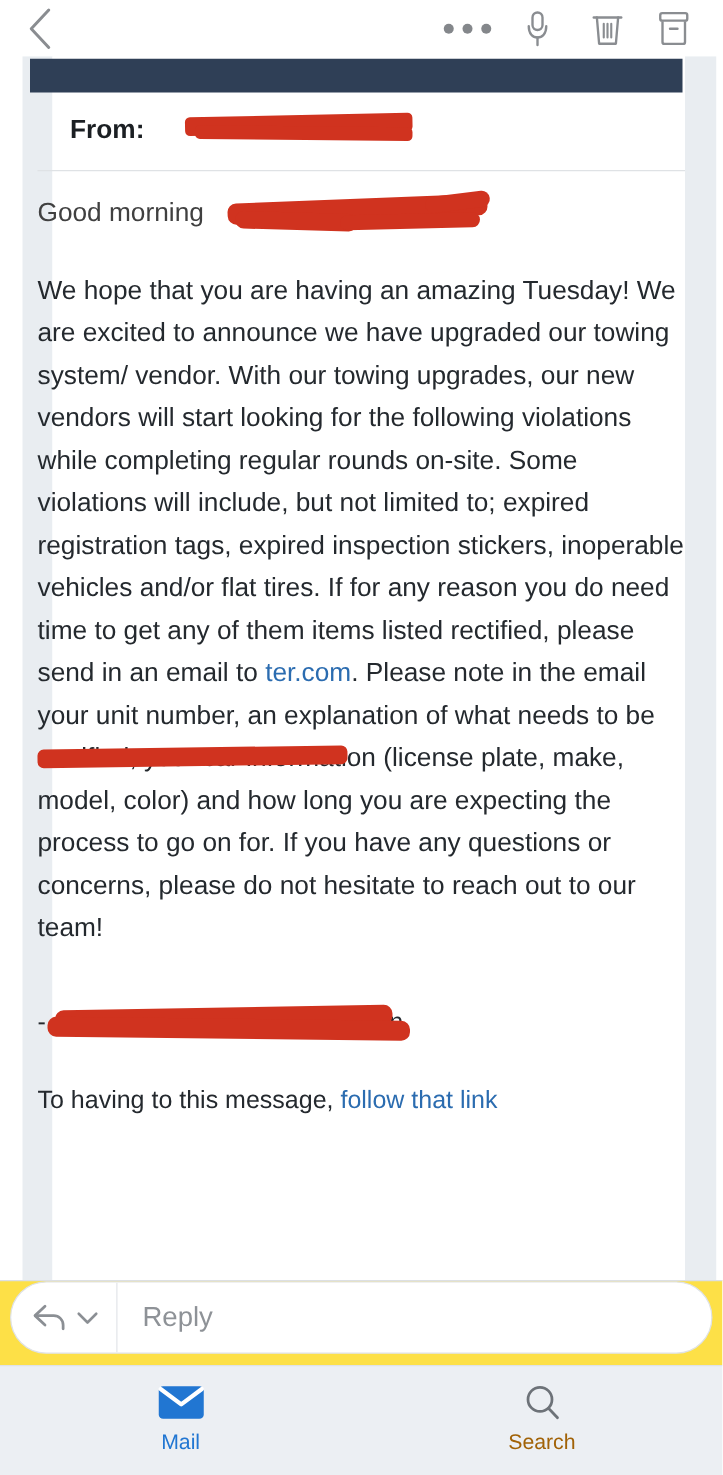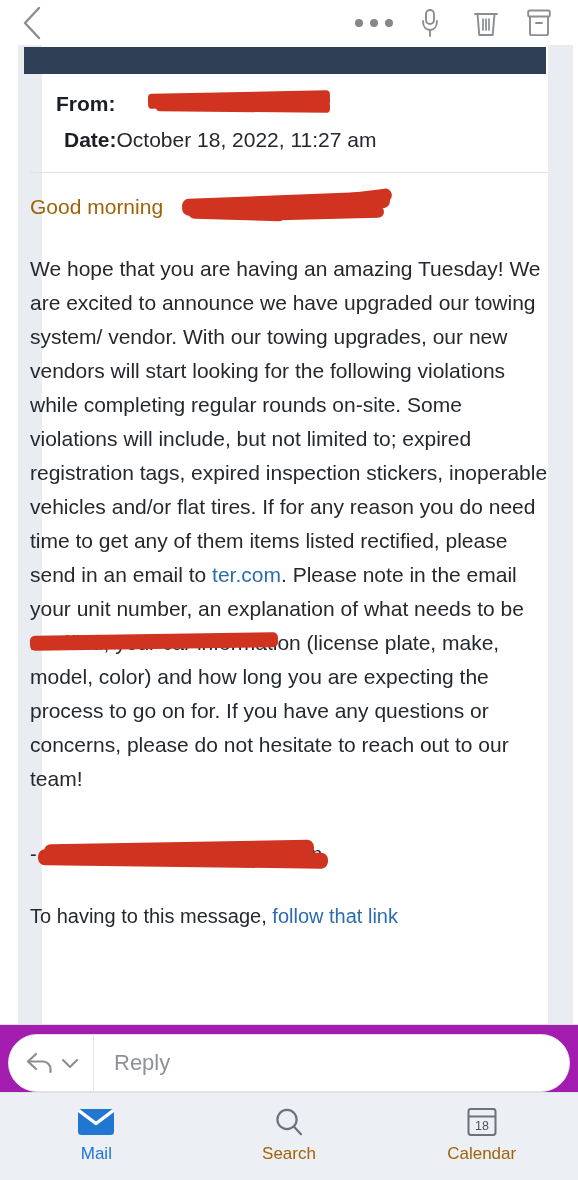--- a/index.html
+++ b/index.html
@@ -156,21 +156,21 @@
   }
 
   
   .greeting-wrap {
     position: relative;
     padding: 18px 30px 0 30px;
   }
   .greeting {
     font-size: 21px;
     line-height: 31px;
-    color: #a16207;
+    color: #404040;
   }
   .redact.r-greet-a {
     left: 182px; top: 22px;
     width: 208px; height: 17px;
     transform: rotate(-2.2deg);
   }
   .redact.r-greet-b {
     left: 188px; top: 33px;
     width: 98px; height: 14px;
     transform: rotate(1.6deg);
@@ -236,23 +236,23 @@
   .replylink {
     font-size: 20px;
     line-height: 28px;
     color: #24292e;
   }
   .replylink .lnk { color: #2b6cb0; }
 
   
   .replybar-zone {
     flex: 0 0 68px;
-    background: #a21caf;
-    display: flex;
-    align-items: flex-end;
+    background: #fde047;
+    display: flex;
+    align-items: flex-start;
     padding: 0 8px;
     border-top: 1px solid #dcdfe3;
   }
   .replybar {
     flex: 1 1 auto;
     height: 58px;
     background: #ffffff;
     border: 1px solid #dfe2e6;
     border-radius: 29px;
     display: flex;
@@ -374,23 +374,20 @@
       <div class="mail-body">
 
         <div class="hdr-rows">
 
           <div class="hdr-row from">
             <span class="hdr-label">From:</span><span class="hdr-val"></span>
             <span class="redact r-from"></span>
             <span class="redact r-from2"></span>
           </div>
 
-          <div class="hdr-row date">
-            <span class="hdr-label">Date:</span><span class="hdr-val">October 18, 2022, 11:27 am</span>
-          </div>
 
         </div>
 
         <div class="divider"></div>
 
         <div class="greeting-wrap">
           <div class="greeting">Good morning </div>
           <span class="redact r-greet-a"></span>
           <span class="redact r-greet-b"></span>
           <span class="redact r-greet-c"></span>
@@ -448,25 +445,15 @@
     <button class="tab">
       <span class="tab-icon">
         <svg width="34" height="32" viewBox="0 0 34 32" fill="none">
           <circle cx="15" cy="13.5" r="9.6" stroke="#6d7278" stroke-width="2.2"></circle>
           <path d="M21.8 20.6 L29 28.2" stroke="#6d7278" stroke-width="2.2" stroke-linecap="round"></path>
         </svg>
       </span>
       <span class="tab-label">Search</span>
     </button>
 
-    <button class="tab">
-      <span class="tab-icon">
-        <svg width="32" height="32" viewBox="0 0 32 32" fill="none">
-          <rect x="2.5" y="3" width="27" height="26" rx="2.4" stroke="#6d7278" stroke-width="2"></rect>
-          <path d="M2.5 10.5 H29.5" stroke="#6d7278" stroke-width="2"></path>
-          <text x="16" y="24.2" text-anchor="middle" font-family="Liberation Sans, sans-serif" font-size="12.5" fill="#4e5358">18</text>
-        </svg>
-      </span>
-      <span class="tab-label">Calendar</span>
-    </button>
   </div>
 
 </div>
 
 </body></html>

